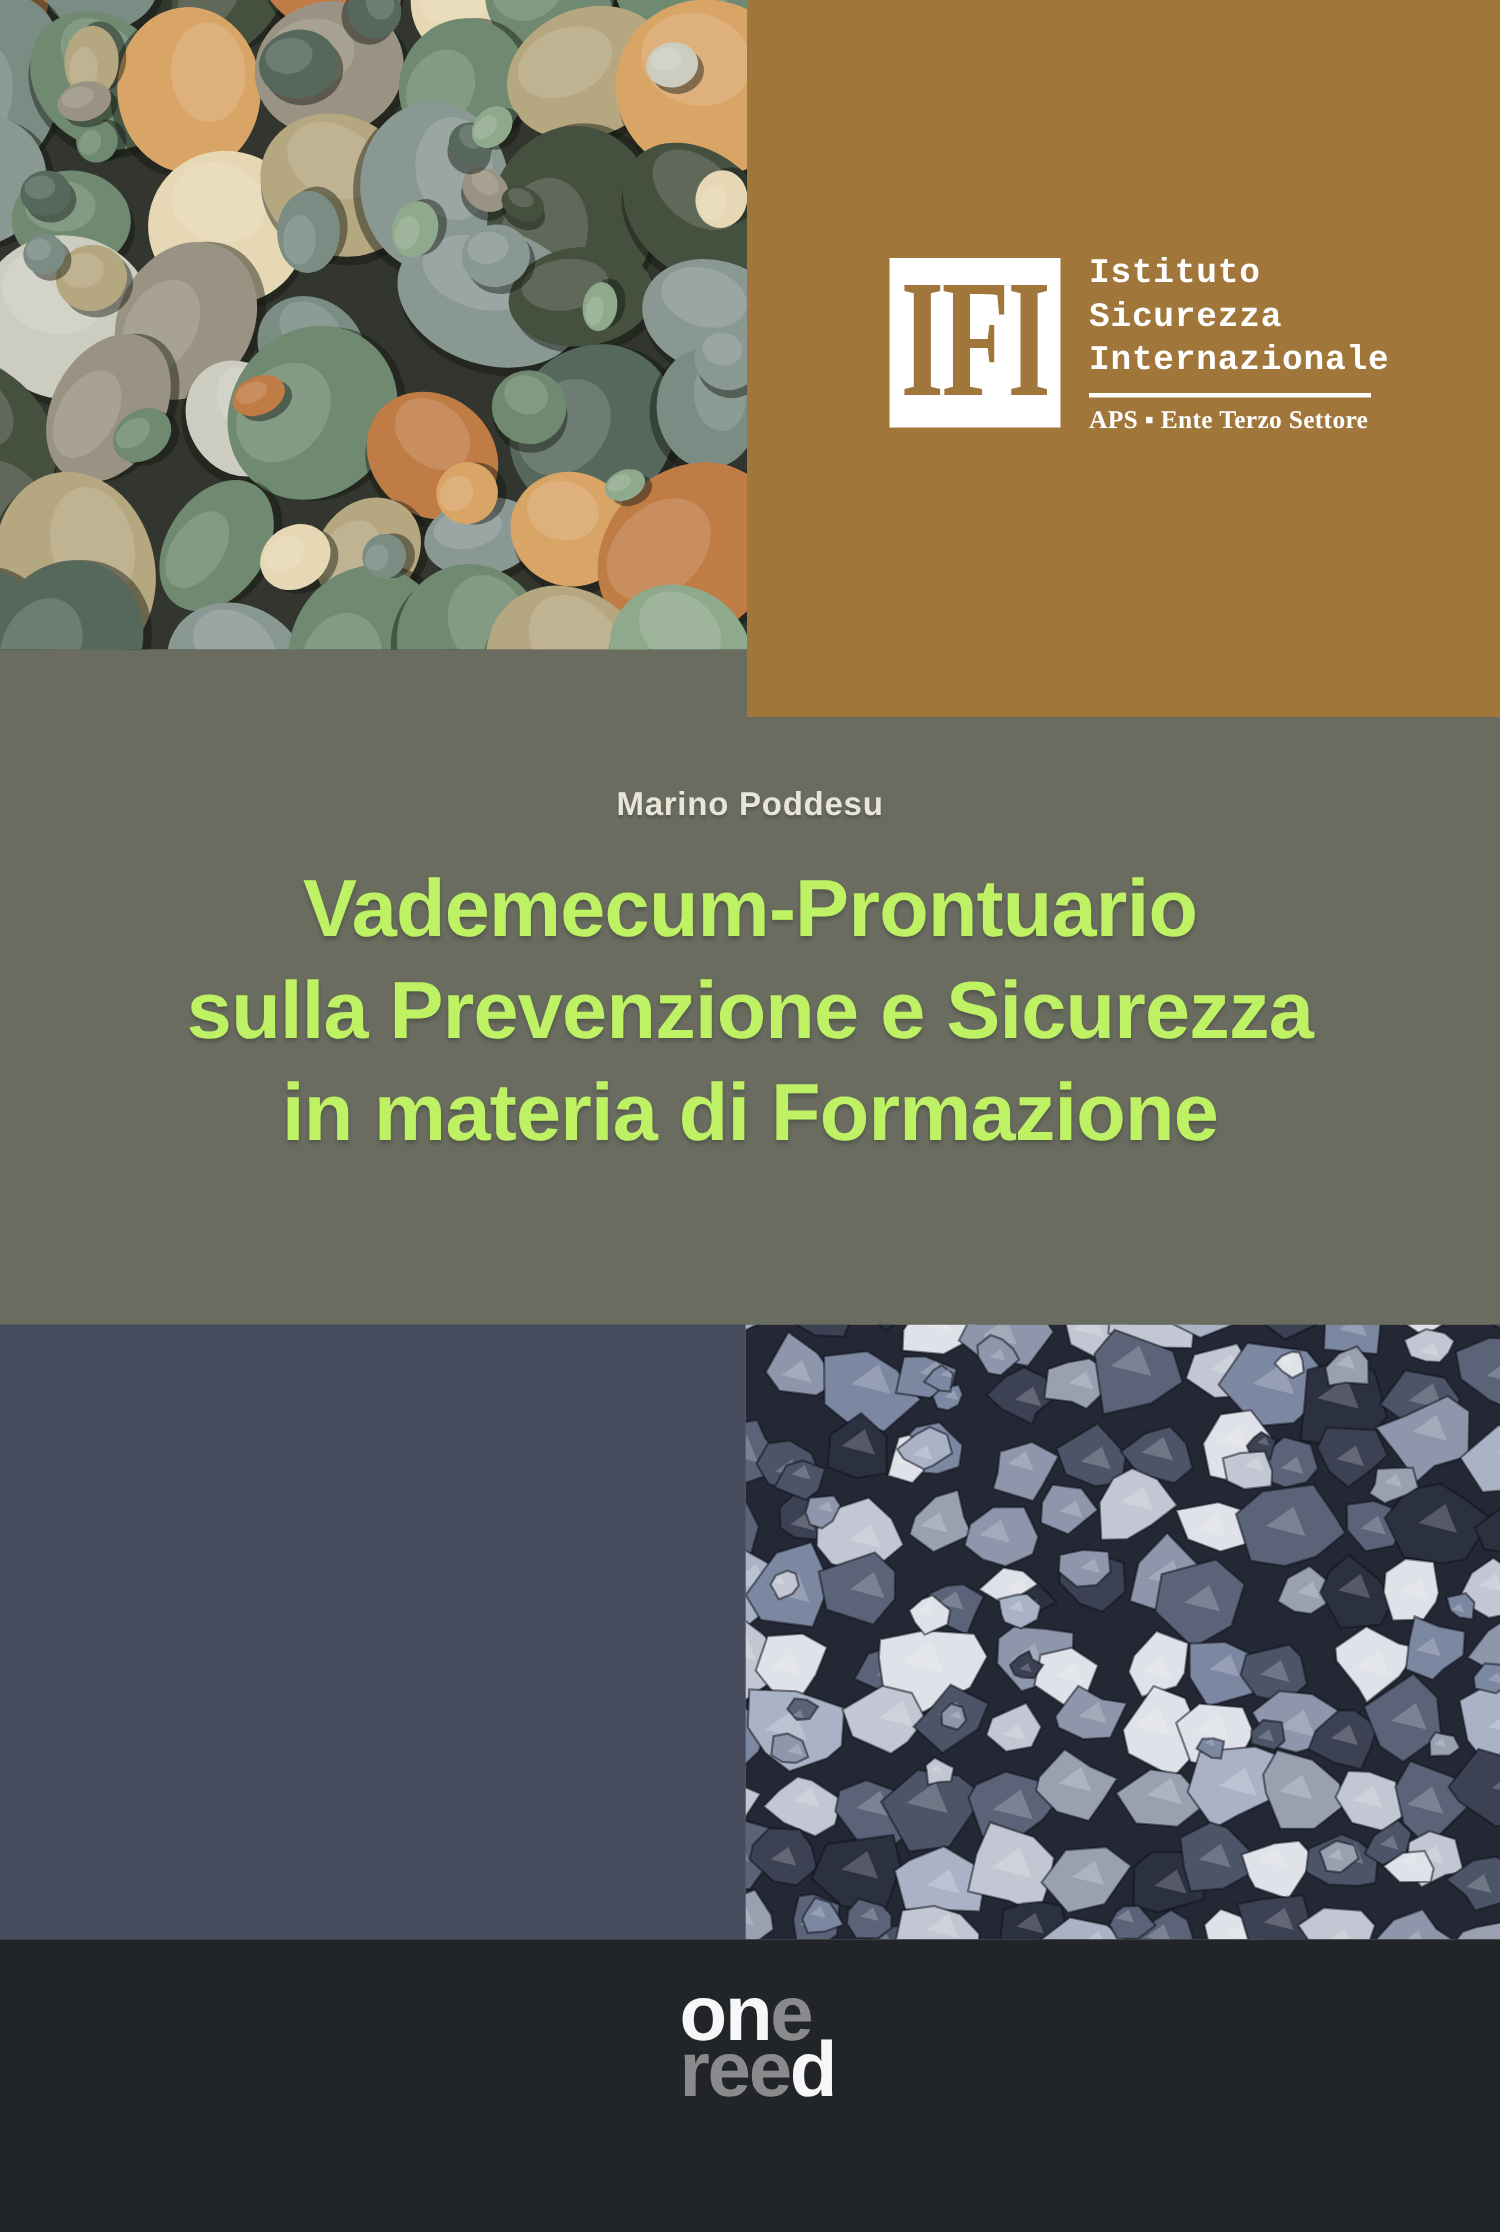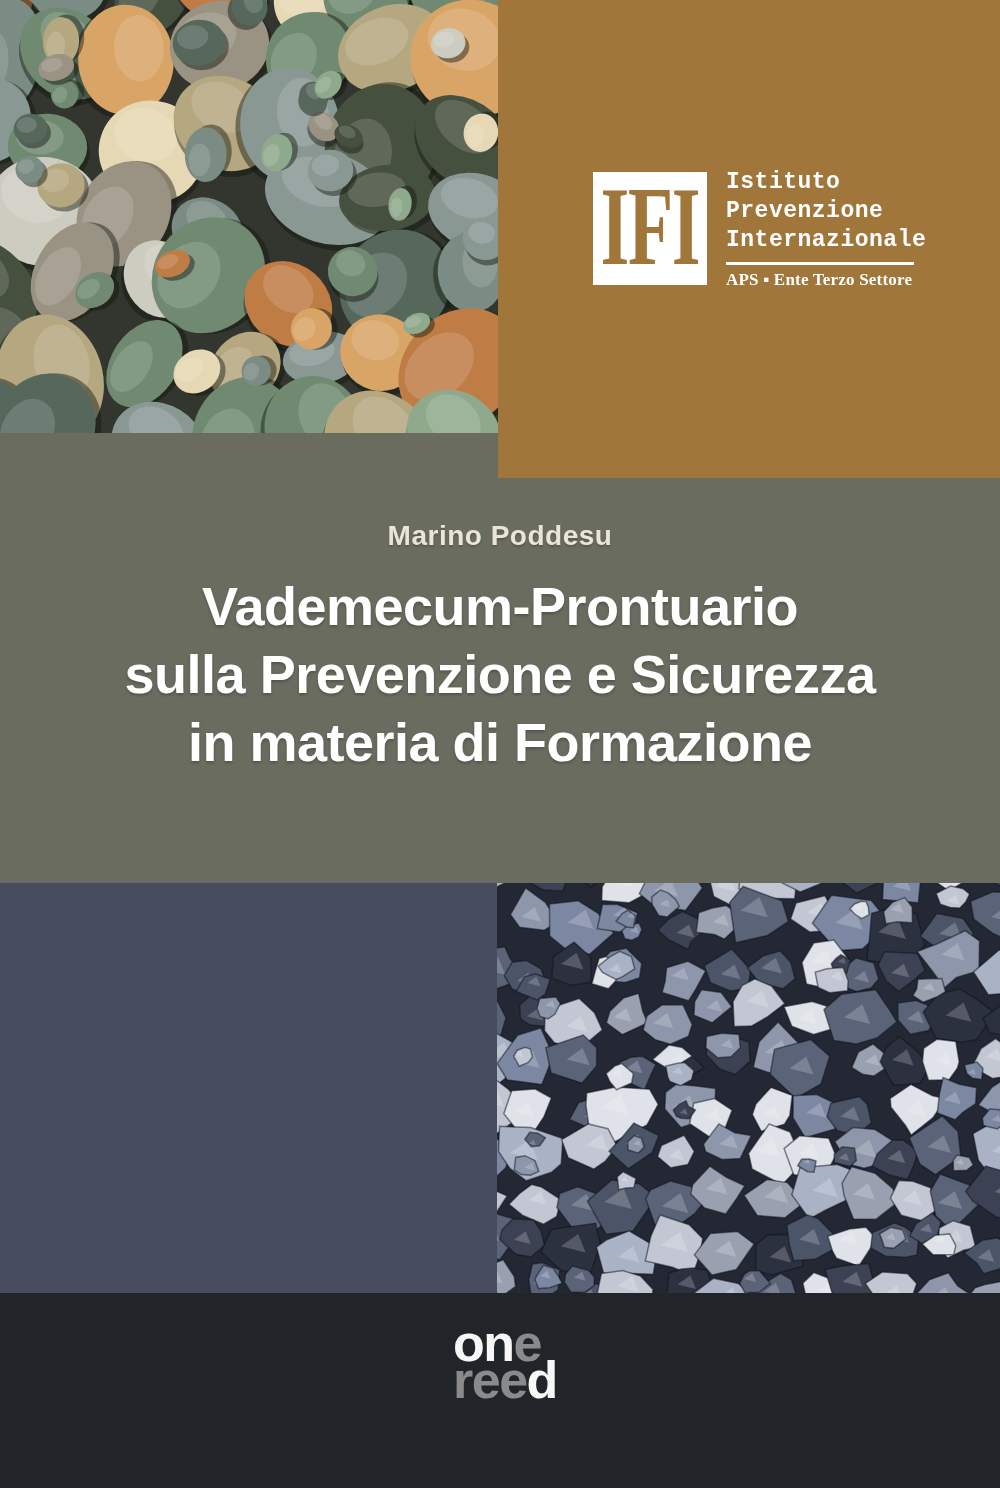--- a/index.html
+++ b/index.html
@@ -30,26 +30,26 @@
   }
   .ifi-text{position:absolute;left:228px;top:168px;width:188px;color:#ffffff;
     font-family:"Liberation Serif",serif;font-weight:bold;}
   .ifi-name{font-size:23px;line-height:29px;letter-spacing:0.5px;font-family:Liberation Mono, monospace;}
   .ifi-rule{height:3px;background:#ffffff;margin-top:7px;}
   .ifi-sub{font-size:17px;line-height:20px;margin-top:5px;letter-spacing:0.2px;white-space:nowrap;}
 
   
   .band{height:405px;background:var(--olive,#696c5f);text-align:center;}
   .author{
-    padding-top:36px;font-size:28px;line-height:44px;font-weight:bold;
+    padding-top:36px;font-size:22px;line-height:44px;font-weight:bold;
     color:var(--cream,#e9e6d9);text-shadow:0 2px 2px rgba(0,0,0,0.18);letter-spacing:0.5px;
   }
   .title{
     margin:14px 0 0 0;font-size:54px;line-height:68px;font-weight:bold;
-    color:#ffffff;letter-spacing:-0.5px;text-shadow:0 2px 3px rgba(0,0,0,0.22);
+    color:#bef264;letter-spacing:-0.5px;text-shadow:0 2px 3px rgba(0,0,0,0.22);
   }
   .title span{display:block;}
 
   
   .footer{position:relative;height:240px;background:var(--footer,#212428);}
   .onereed{position:absolute;left:453px;top:32px;font-weight:bold;
     font-size:52px;line-height:37px;letter-spacing:-1.5px;}
   .onereed .w{color:#f7f7f7;}
   .onereed .g{color:#8a8a8c;}
   .bottom-edge{position:absolute;left:0;bottom:0;width:100%;height:3px;background:var(--edge,#a9aaad);}
@@ -440,21 +440,21 @@
           </g>
         </svg>
     </div>
     <div class="brown-panel">
       <div class="ifi-box">
         <span class="ifi-monogram">IFI</span>
       </div>
       <div class="ifi-text">
         <div class="ifi-name">
           <div>Istituto</div>
-          <div>Prevenzione</div>
+          <div>Sicurezza</div>
           <div>Internazionale</div>
         </div>
         <div class="ifi-rule"></div>
         <div class="ifi-sub">APS ▪ Ente Terzo Settore</div>
       </div>
     </div>
   </div>
 
   <div class="band">
     <div class="author">Marino Poddesu</div>

